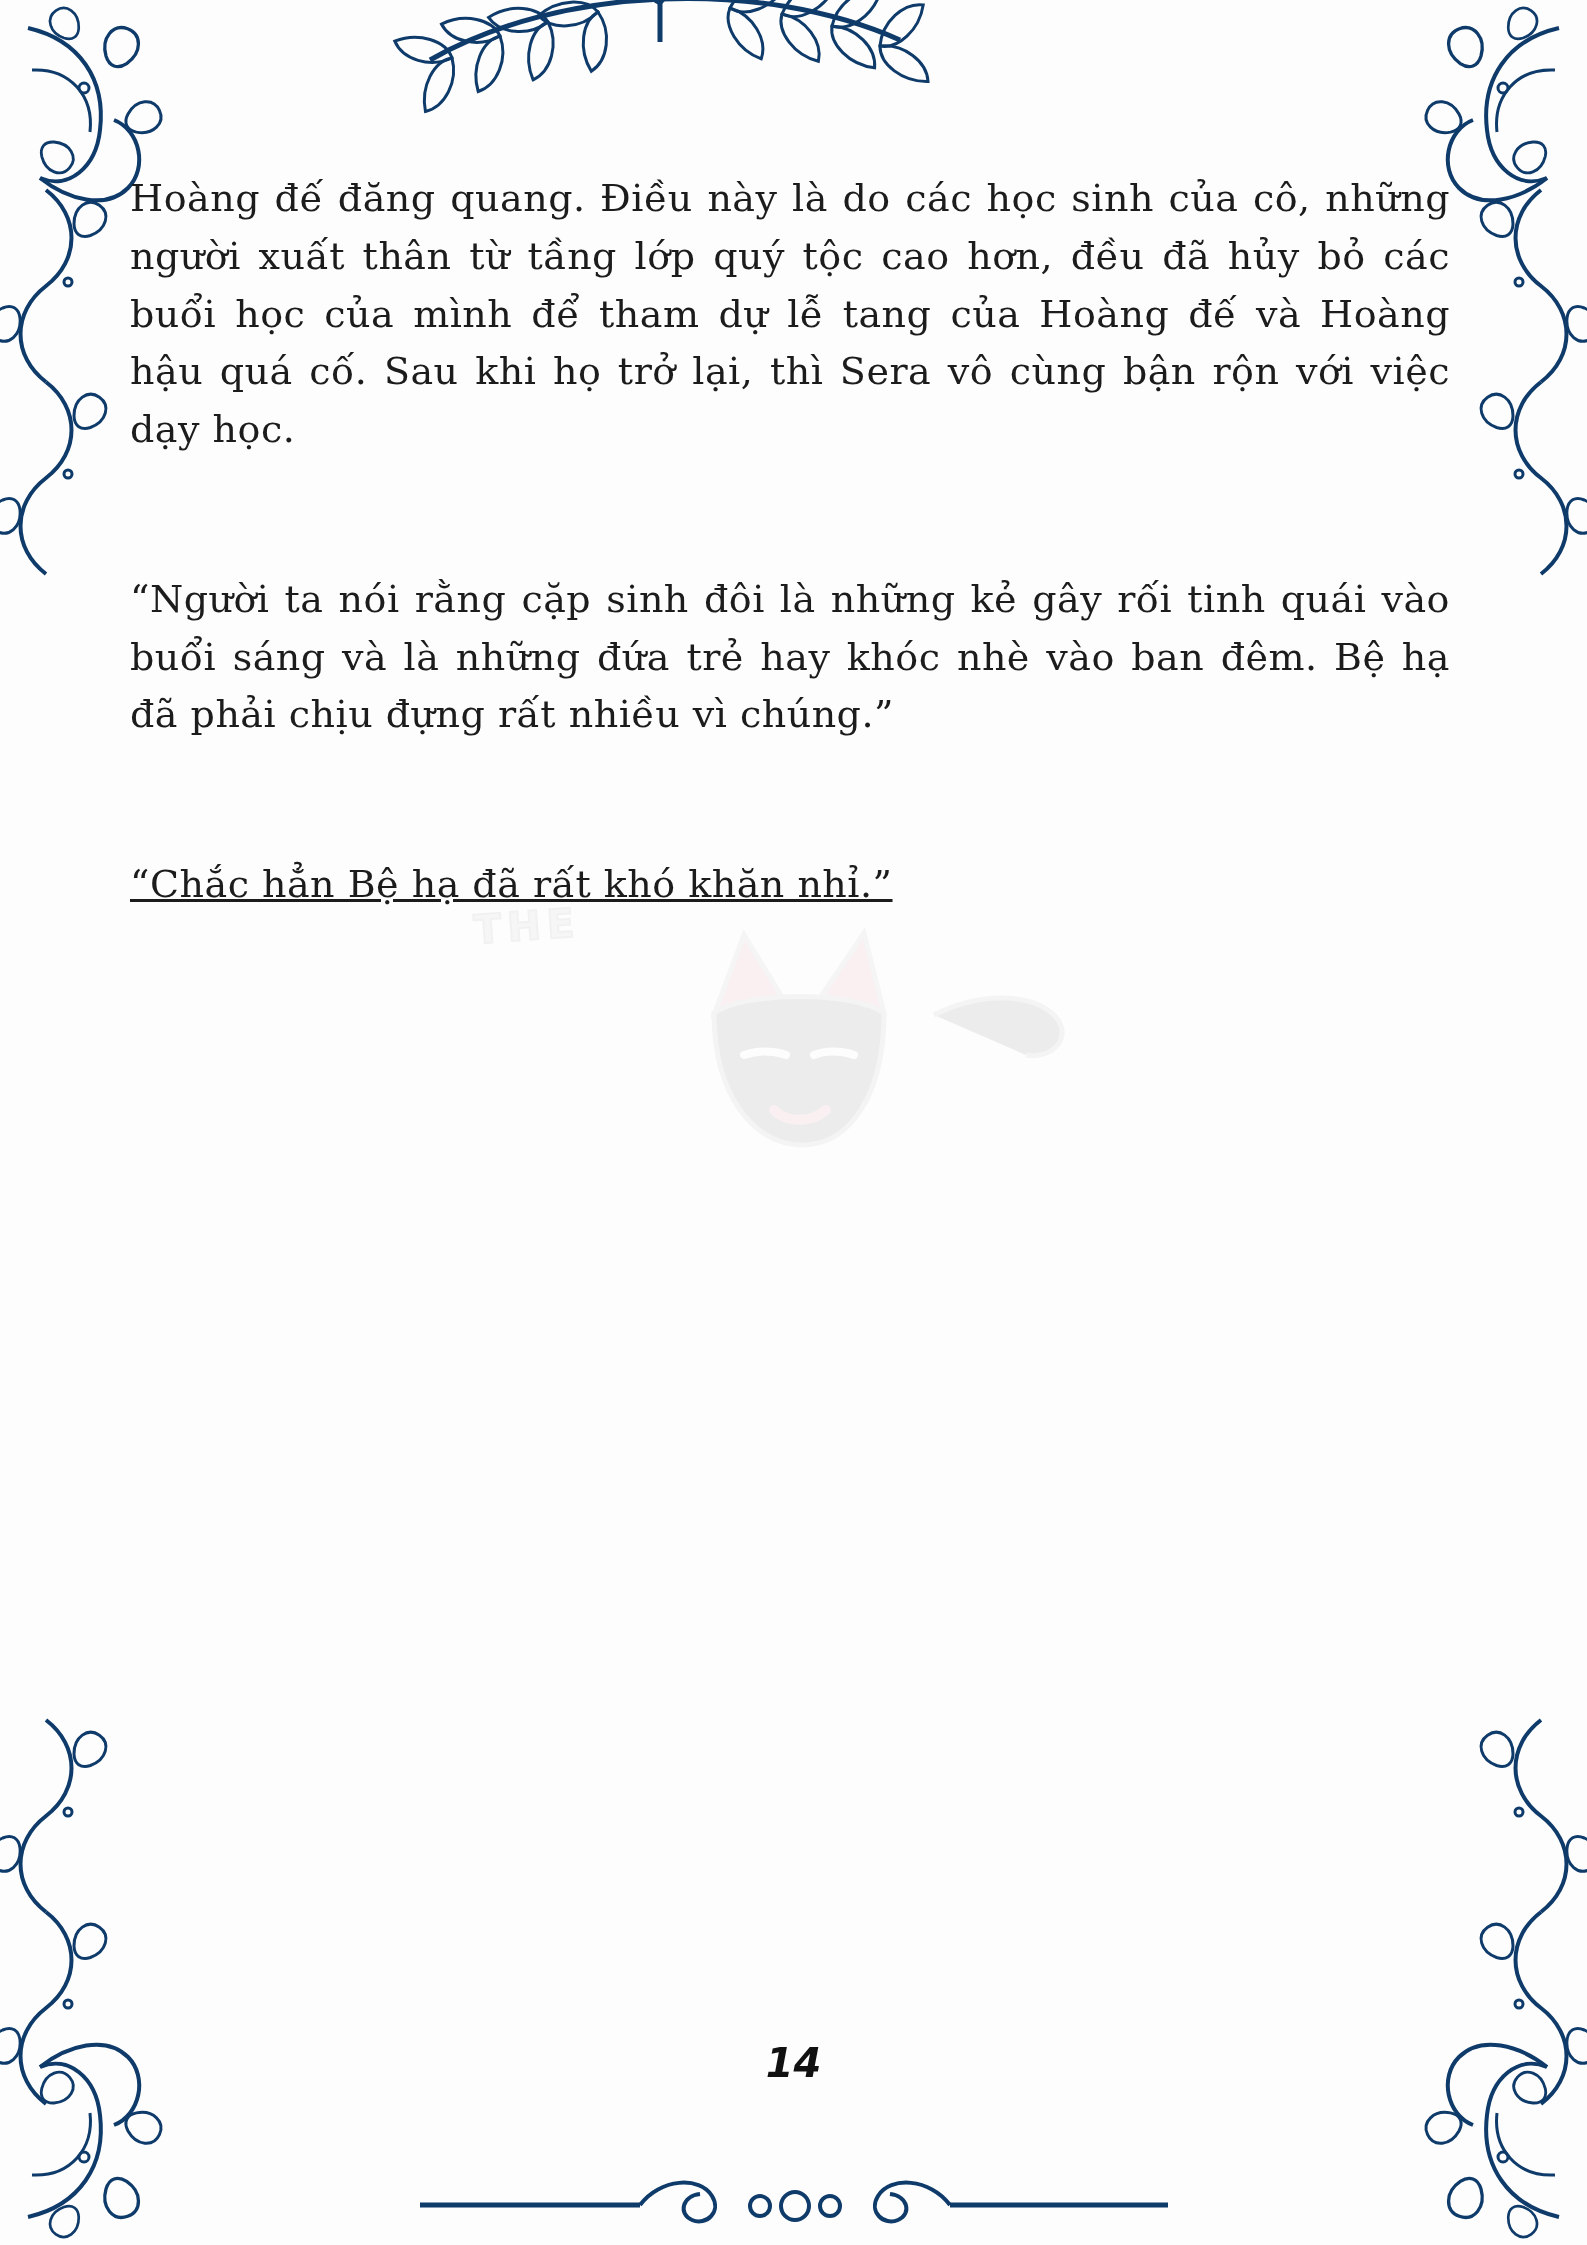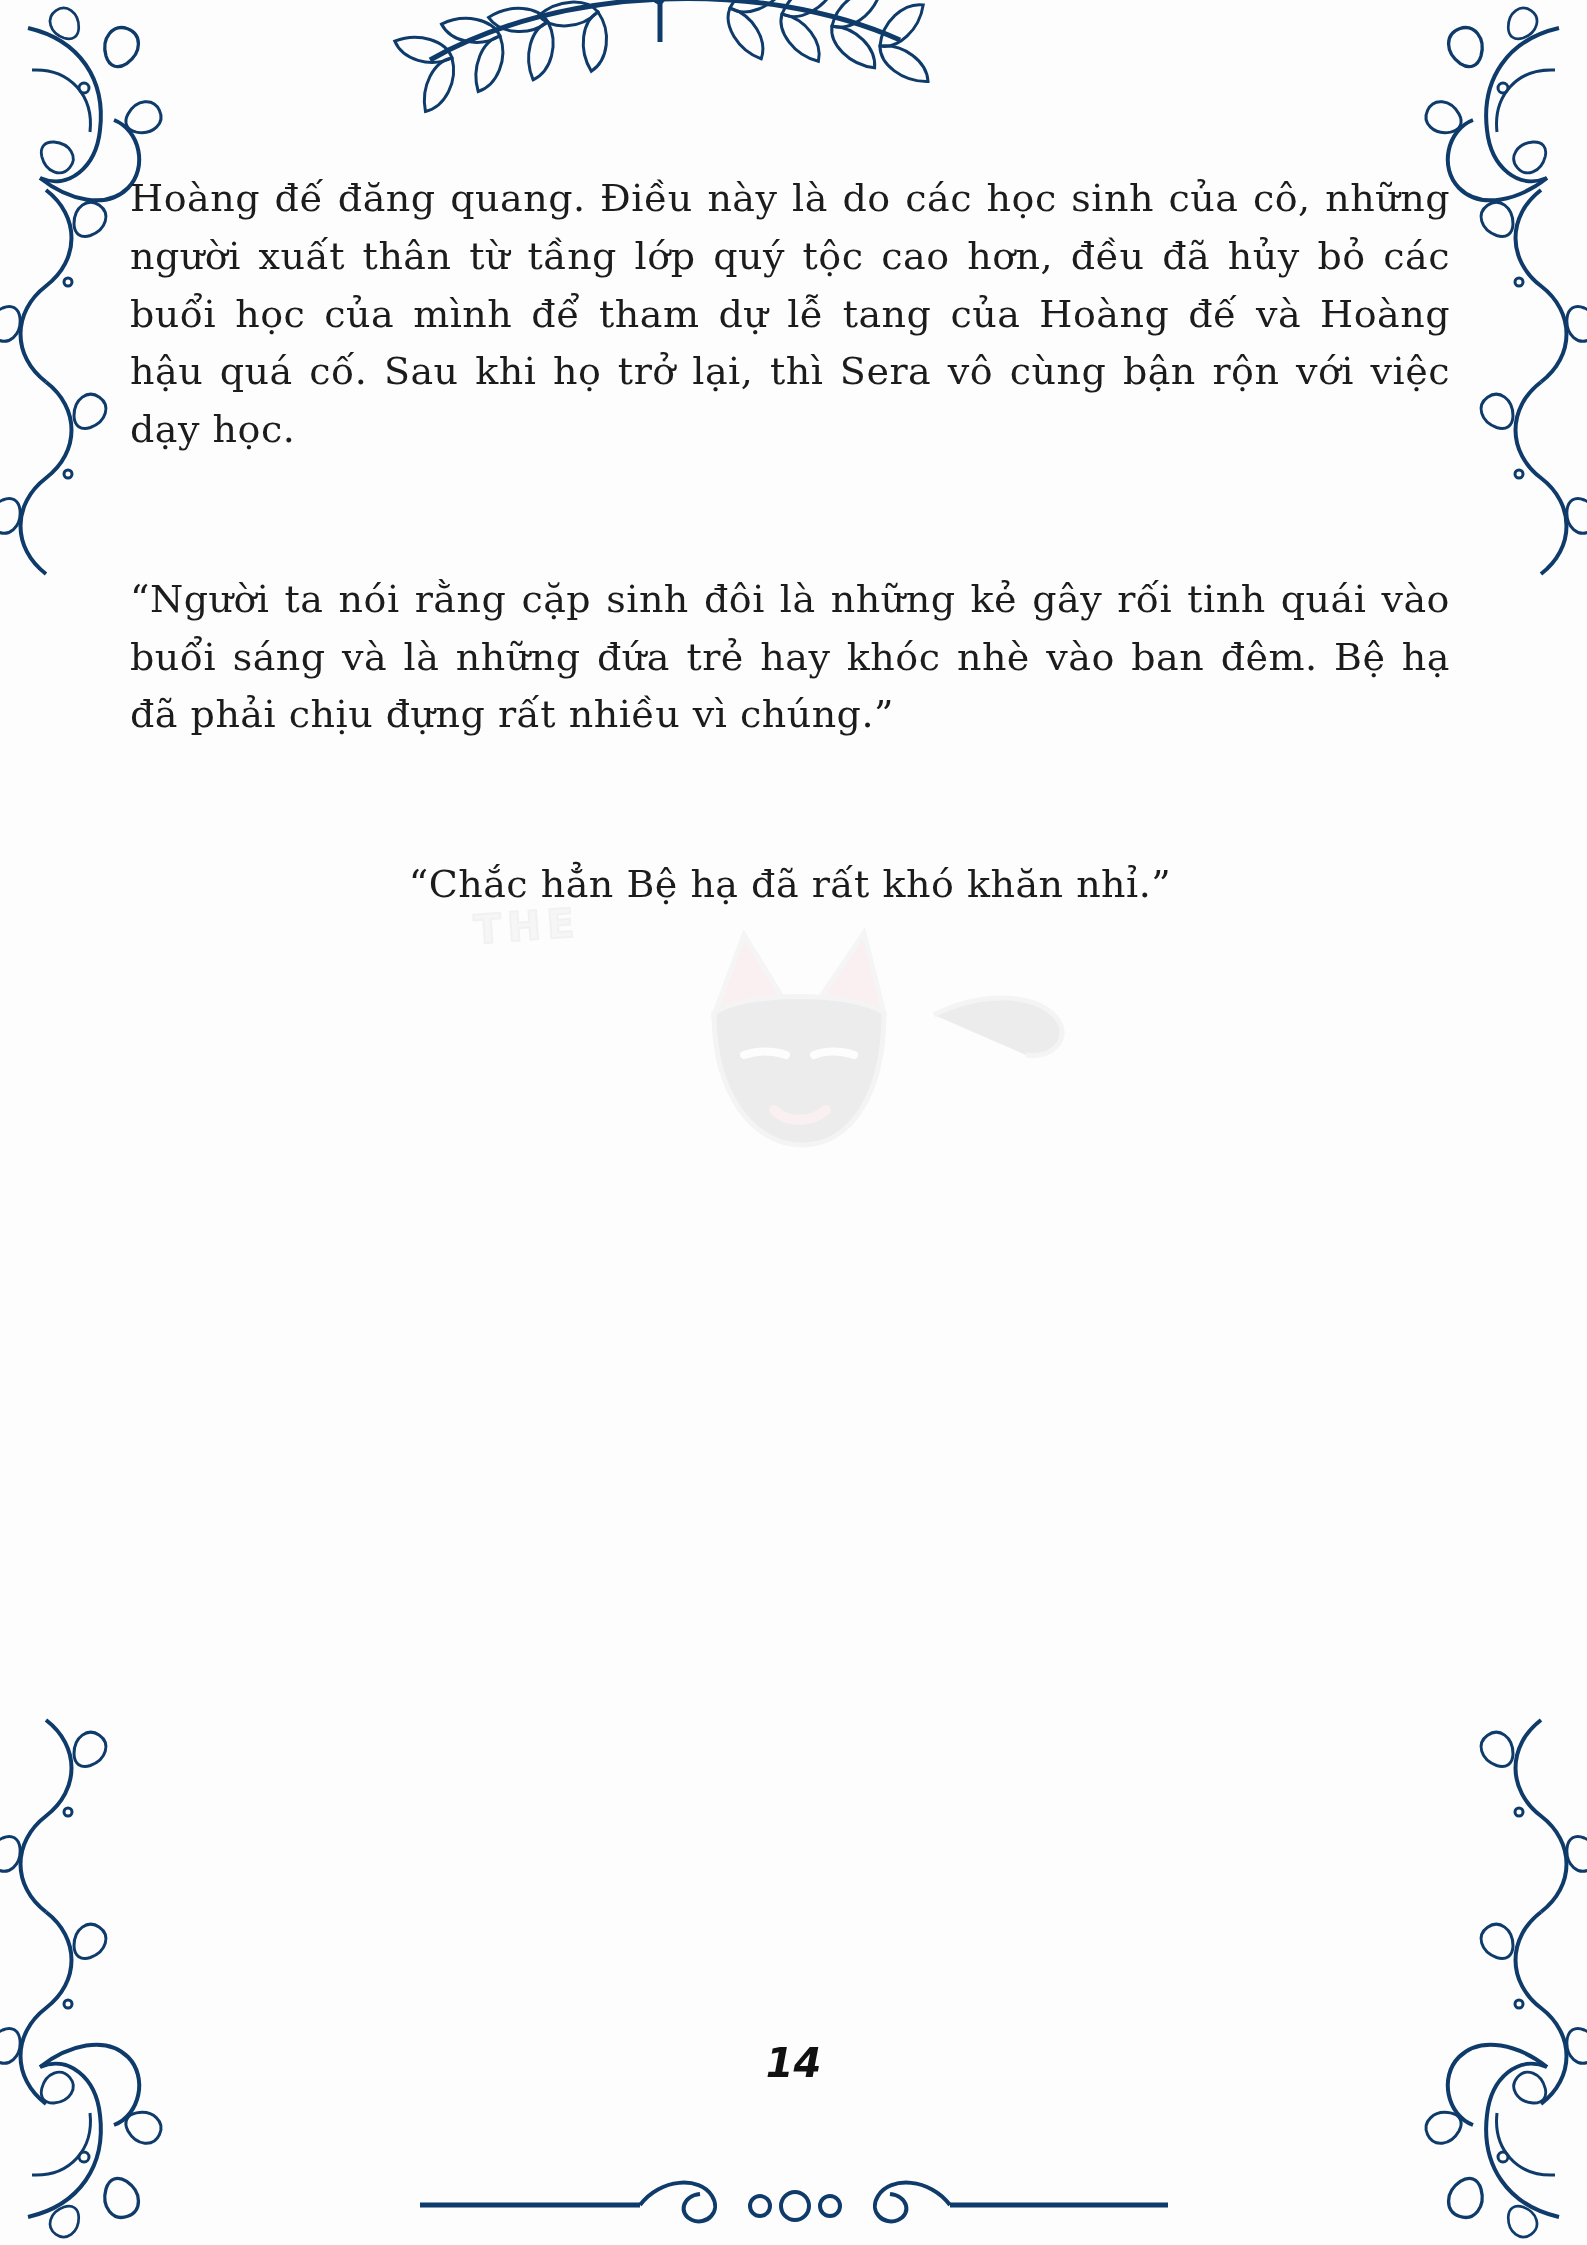--- a/index.html
+++ b/index.html
@@ -71,21 +71,22 @@
   .para {
     font-family: "DejaVu Serif", serif;
     font-size: 38px;
     line-height: 1.52;
     color: #1c1c1c;
     text-align: justify;
     margin: 0 0 58px 0;
     letter-spacing: 0.5px;
   }
   .para.last-line-center {
-    text-align: center;
+    text-align: left;
+    text-decoration: underline;
   }
   .gap {
     height: 54px;
   }
 
   
   .chapter-end {
     position: absolute;
     right: 130px;
     top: 1915px;

